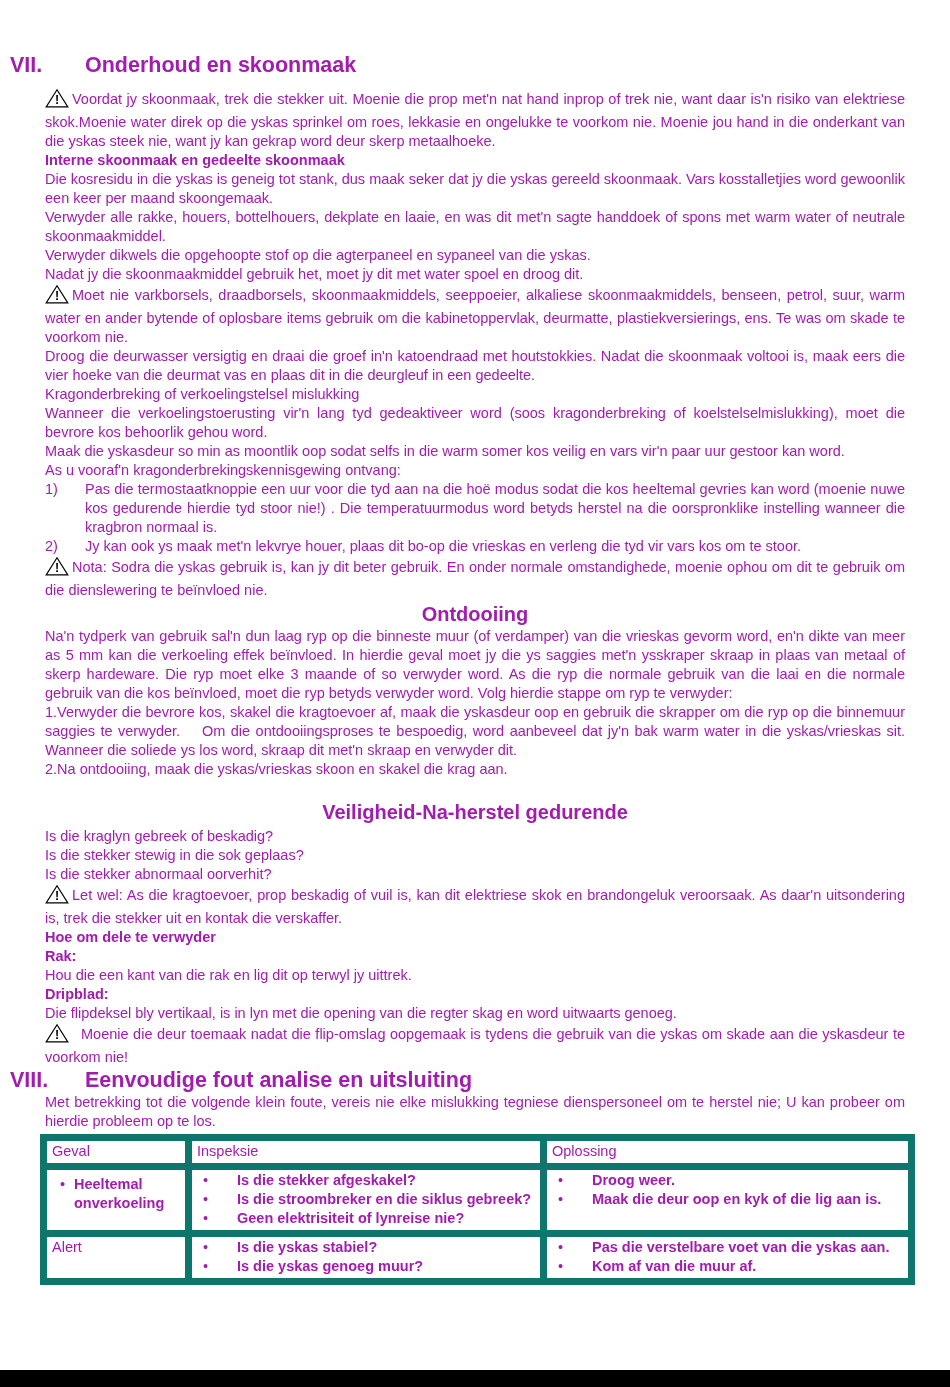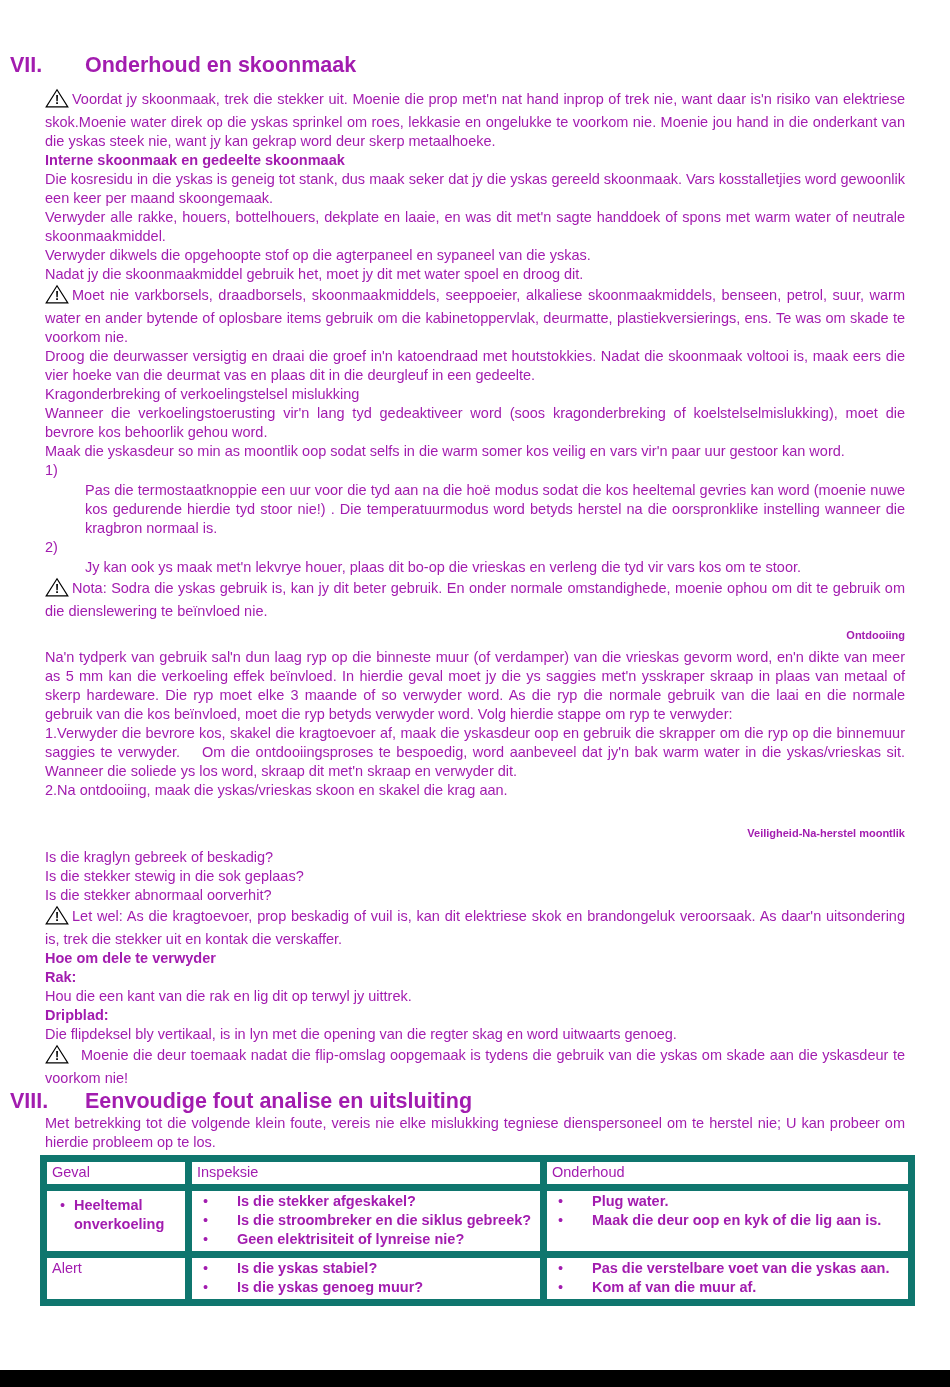--- a/index.html
+++ b/index.html
@@ -32,31 +32,31 @@
     text-align: justify;
   }
   .bold { font-weight: bold; }
 
   .warn { margin-top: 9px; }
   .warn-lg { margin-top: 14px; }
   .warn-icon { display: inline-block; vertical-align: -4px; margin-right: 3px; }
   .warn-icon svg { display: inline-block; }
 
   .sub-lg {
-    font-size: 11px;
+    font-size: 20px;
     font-weight: bold;
     line-height: 22px;
     margin: 3px 0 2px 0;
-    text-align: right;
+    text-align: center;
   }
   .safety-head { margin-top: 22px; margin-bottom: 4px; }
 
   .numrow { display: flex; font-size: 14.5px; line-height: 19px; }
   .numrow .ln { flex: 0 0 40px; }
-  .numrow .lt { flex: 1; text-align: justify; margin-top: 20px; }
+  .numrow .lt { flex: 1; text-align: justify; }
 
   .step2 { margin-bottom: 0; }
 
   .intro { margin-top: 26px; }
 
   table.fault {
     border-collapse: collapse;
     width: 868px;
     margin: 3px 0 0 -5px;
     font-size: 14.5px;
@@ -110,41 +110,42 @@
 
     <p class="body warn"><span class="warn-icon"><svg width="24" height="20" viewBox="0 0 24 20">
             <path d="M12 1.8 L22.8 18.9 L1.2 18.9 Z" fill="none" stroke="#000" stroke-width="1.2"></path>
             <text x="12" y="16.2" text-anchor="middle" font-size="12.5" font-weight="bold">!</text>
           </svg></span><span>Moet nie varkborsels, draadborsels, skoonmaakmiddels, seeppoeier, alkaliese skoonmaakmiddels, benseen, petrol, suur, warm water en ander bytende of oplosbare items gebruik om die kabinetoppervlak, deurmatte, plastiekversierings, ens. Te was om skade te voorkom nie.</span></p>
 
     <p class="body">Droog die deurwasser versigtig en draai die groef in'n katoendraad met houtstokkies. Nadat die skoonmaak voltooi is, maak eers die vier hoeke van die deurmat vas en plaas dit in die deurgleuf in een gedeelte.</p>
     <p class="body">Kragonderbreking of verkoelingstelsel mislukking</p>
     <p class="body">Wanneer die verkoelingstoerusting vir'n lang tyd gedeaktiveer word (soos kragonderbreking of koelstelselmislukking), moet die bevrore kos behoorlik gehou word.</p>
     <p class="body">Maak die yskasdeur so min as moontlik oop sodat selfs in die warm somer kos veilig en vars vir'n paar uur gestoor kan word.</p>
+    <p class="body">As u vooraf'n kragonderbrekingskennisgewing ontvang:</p>
 
     <div class="numrow">
       <span class="ln">1)</span>
       <span class="lt">Pas die termostaatknoppie een uur voor die tyd aan na die hoë modus sodat die kos heeltemal gevries kan word (moenie nuwe kos gedurende hierdie tyd stoor nie!) . Die temperatuurmodus word betyds herstel na die oorspronklike instelling wanneer die kragbron normaal is.</span>
     </div>
     <div class="numrow">
       <span class="ln">2)</span>
       <span class="lt">Jy kan ook ys maak met'n lekvrye houer, plaas dit bo-op die vrieskas en verleng die tyd vir vars kos om te stoor.</span>
     </div>
 
     <p class="body warn"><span class="warn-icon"><svg width="24" height="20" viewBox="0 0 24 20">
             <path d="M12 1.8 L22.8 18.9 L1.2 18.9 Z" fill="none" stroke="#000" stroke-width="1.2"></path>
             <text x="12" y="16.2" text-anchor="middle" font-size="12.5" font-weight="bold">!</text>
           </svg></span><span>Nota: Sodra die yskas gebruik is, kan jy dit beter gebruik. En onder normale omstandighede, moenie ophou om dit te gebruik om die dienslewering te beïnvloed nie.</span></p>
 
     <div class="sub-lg">Ontdooiing</div>
     <p class="body">Na'n tydperk van gebruik sal'n dun laag ryp op die binneste muur (of verdamper) van die vrieskas gevorm word, en'n dikte van meer as 5 mm kan die verkoeling effek beïnvloed. In hierdie geval moet jy die ys saggies met'n ysskraper skraap in plaas van metaal of skerp hardeware. Die ryp moet elke 3 maande of so verwyder word. As die ryp die normale gebruik van die laai en die normale gebruik van die kos beïnvloed, moet die ryp betyds verwyder word. Volg hierdie stappe om ryp te verwyder:</p>
     <p class="body">1.Verwyder die bevrore kos, skakel die kragtoevoer af, maak die yskasdeur oop en gebruik die skrapper om die ryp op die binnemuur saggies te verwyder.&nbsp;&nbsp;&nbsp; Om die ontdooiingsproses te bespoedig, word aanbeveel dat jy'n bak warm water in die yskas/vrieskas sit. Wanneer die soliede ys los word, skraap dit met'n skraap en verwyder dit.</p>
     <p class="body step2">2.Na ontdooiing, maak die yskas/vrieskas skoon en skakel die krag aan.</p>
 
-    <div class="sub-lg safety-head">Veiligheid-Na-herstel moontlik</div>
+    <div class="sub-lg safety-head">Veiligheid-Na-herstel gedurende</div>
     <p class="body">Is die kraglyn gebreek of beskadig?</p>
     <p class="body">Is die stekker stewig in die sok geplaas?</p>
     <p class="body">Is die stekker abnormaal oorverhit?</p>
 
     <p class="body warn"><span class="warn-icon"><svg width="24" height="20" viewBox="0 0 24 20">
             <path d="M12 1.8 L22.8 18.9 L1.2 18.9 Z" fill="none" stroke="#000" stroke-width="1.2"></path>
             <text x="12" y="16.2" text-anchor="middle" font-size="12.5" font-weight="bold">!</text>
           </svg></span><span>Let wel: As die kragtoevoer, prop beskadig of vuil is, kan dit elektriese skok en brandongeluk veroorsaak. As daar'n uitsondering is, trek die stekker uit en kontak die verskaffer.</span></p>
 
     <p class="body bold">Hoe om dele te verwyder</p>
@@ -168,21 +169,21 @@
     <table class="fault">
       <colgroup>
         <col style="width:145px">
         <col style="width:355px">
         <col style="width:368px">
       </colgroup>
       <thead>
         <tr>
           <th>Geval</th>
           <th>Inspeksie</th>
-          <th>Onderhoud</th>
+          <th>Oplossing</th>
         </tr>
       </thead>
       <tbody>
         <tr>
           <td>
             <div class="bi narrow geval-pad">
               <span class="b">•</span>
               <span class="t">Heeltemal onverkoeling</span>
             </div>
           </td>
@@ -196,21 +197,21 @@
               <span class="t">Is die stroombreker en die siklus gebreek?</span>
             </div>
             <div class="bi just">
               <span class="b">•</span>
               <span class="t">Geen elektrisiteit of lynreise nie?</span>
             </div>
           </td>
           <td>
             <div class="bi">
               <span class="b">•</span>
-              <span class="t">Plug water.</span>
+              <span class="t">Droog weer.</span>
             </div>
             <div class="bi">
               <span class="b">•</span>
               <span class="t">Maak die deur oop en kyk of die lig aan is.</span>
             </div>
           </td>
         </tr>
         <tr>
           <td>
             <div>Alert</div>

